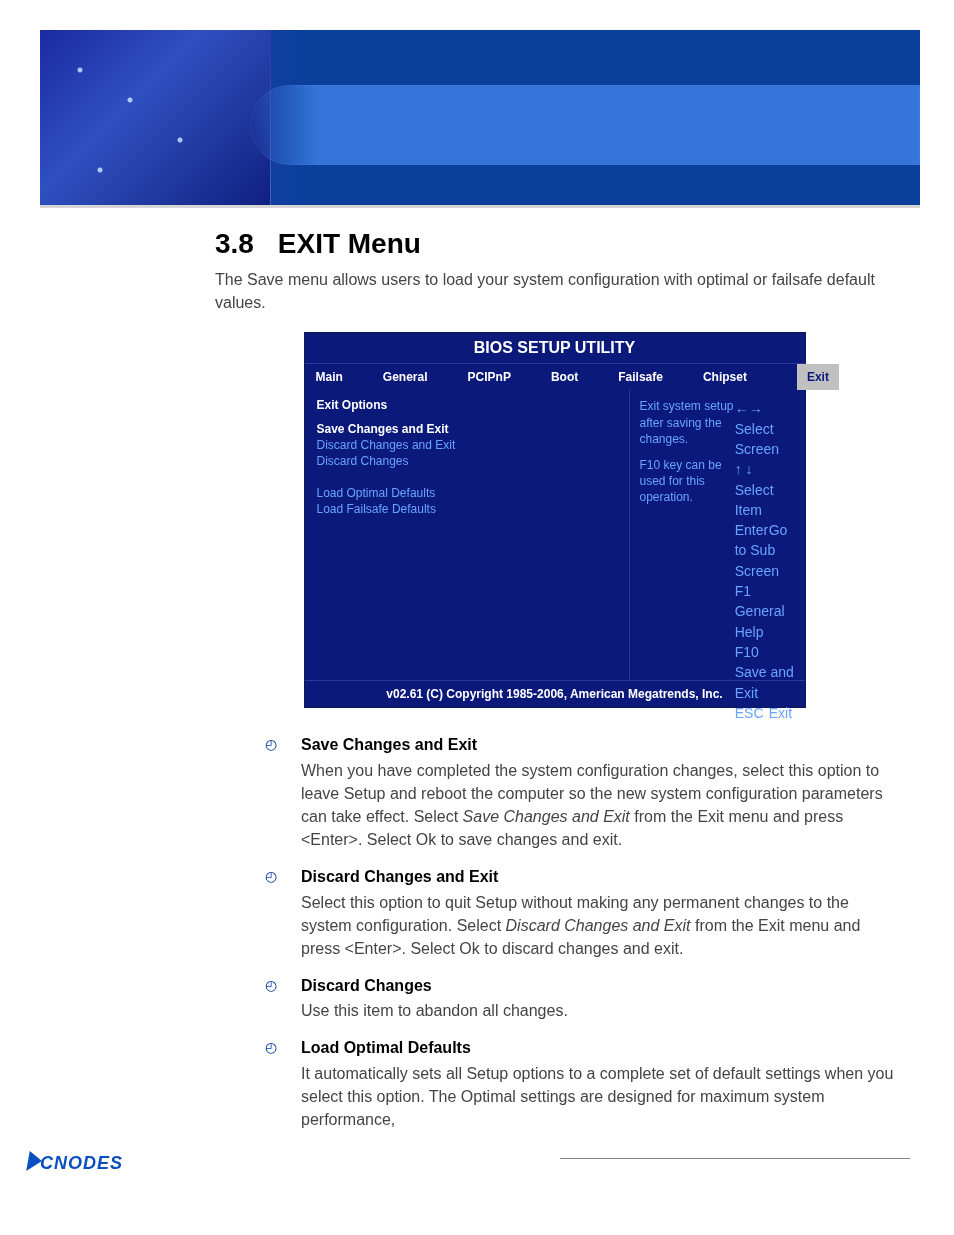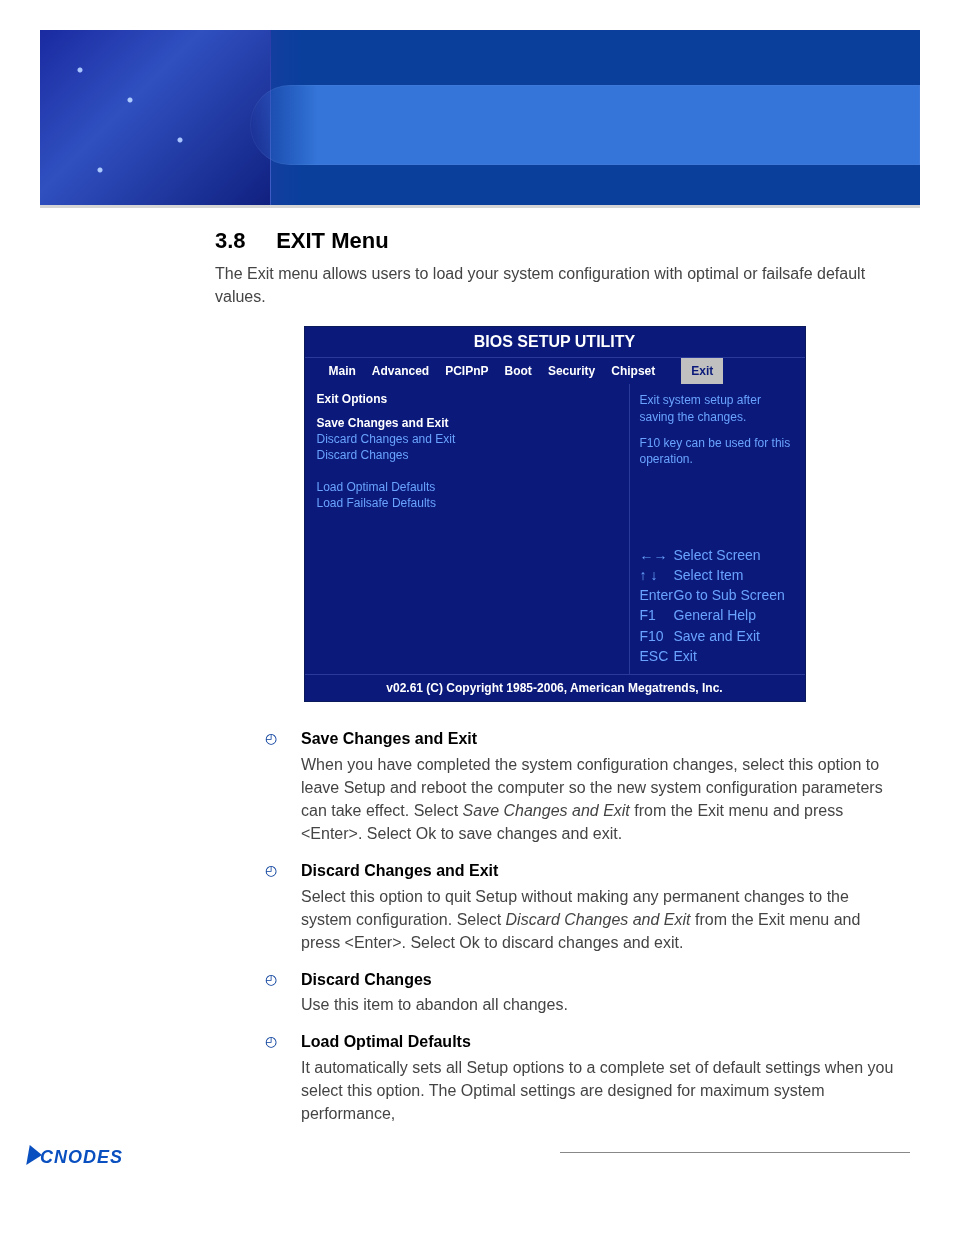--- a/index.html
+++ b/index.html
@@ -37,21 +37,21 @@
     background: linear-gradient(90deg, rgba(255,255,255,0) 0%, #3a7adf 10%, #3a7adf 100%);
     opacity: 0.9;
     border-radius: 40px 0 0 40px / 40px 0 0 40px;
     filter: blur(0.5px);
     box-shadow: 0 0 0 1px rgba(255,255,255,0.05) inset;
   }
   .section {
     margin: 0 60px 0 215px;
   }
   .section-heading {
-    font-size: 22px;
+    font-size: 28px;
     font-weight: bold;
     color: #000;
     margin: 10px 0 8px 0;
   }
   .section-heading .num {
     display: inline-block;
     width: 55px;
   }
   .section-intro {
     font-size: 16px;
@@ -74,23 +74,24 @@
     font-size: 16px;
     padding: 6px 0;
   }
   .bios-menu {
     background: #0b1a7a;
     color: #fff;
     font-size: 12px;
     font-weight: bold;
     display: flex;
     align-items: center;
-    padding: 0 16px;
+    padding: 0 3px;
     height: 26px;
     border-top: 1px solid #2a3a9a;
+    gap: 24px;
   }
   .bios-menu .tab {
     padding: 0 8px;
     height: 26px;
     display: flex;
     align-items: center;
     cursor: default;
   }
   .bios-menu .tab.active {
     background: #c0c0c0;
@@ -125,21 +126,21 @@
     font-weight: bold;
   }
   .bios-left .spacer { height: 14px; }
   .bios-right {
     width: 155px;
     background: #0b1a7a;
     color: #6aa3ff;
     font-size: 12px;
     padding: 8px 10px;
     display: flex;
-    flex-direction: column;
+    flex-direction: row;
   }
   .bios-help {
     line-height: 1.35;
   }
   .bios-keys {
     margin-top: auto;
     font-size: 14px;
     line-height: 1.45;
   }
   .bios-keys .arrow {
@@ -221,30 +222,30 @@
 <div class="banner">
   <div class="circuit"></div>
   <div class="stripe"></div>
 </div>
 
 <div class="section">
   <div class="section-heading">
     <span class="num">3.8</span>
     <span>EXIT Menu</span>
   </div>
-  <div class="section-intro">The Exit menu allows users to load your system configuration with optimal or failsafe default values.</div>
+  <div class="section-intro">The Save menu allows users to load your system configuration with optimal or failsafe default values.</div>
 
   <div class="bios">
     <div class="bios-title">BIOS SETUP UTILITY</div>
     <div class="bios-menu">
       <span class="tab">Main</span>
-      <span class="tab">Advanced</span>
+      <span class="tab">General</span>
       <span class="tab">PCIPnP</span>
       <span class="tab">Boot</span>
-      <span class="tab">Security</span>
+      <span class="tab">Failsafe</span>
       <span class="tab">Chipset</span>
       <span class="tab active">Exit</span>
     </div>
     <div class="bios-body">
       <div class="bios-left">
         <div class="heading">Exit Options</div>
         <div class="item selected">Save Changes and Exit</div>
         <div class="item">Discard Changes and Exit</div>
         <div class="item">Discard Changes</div>
         <div class="spacer"></div>

